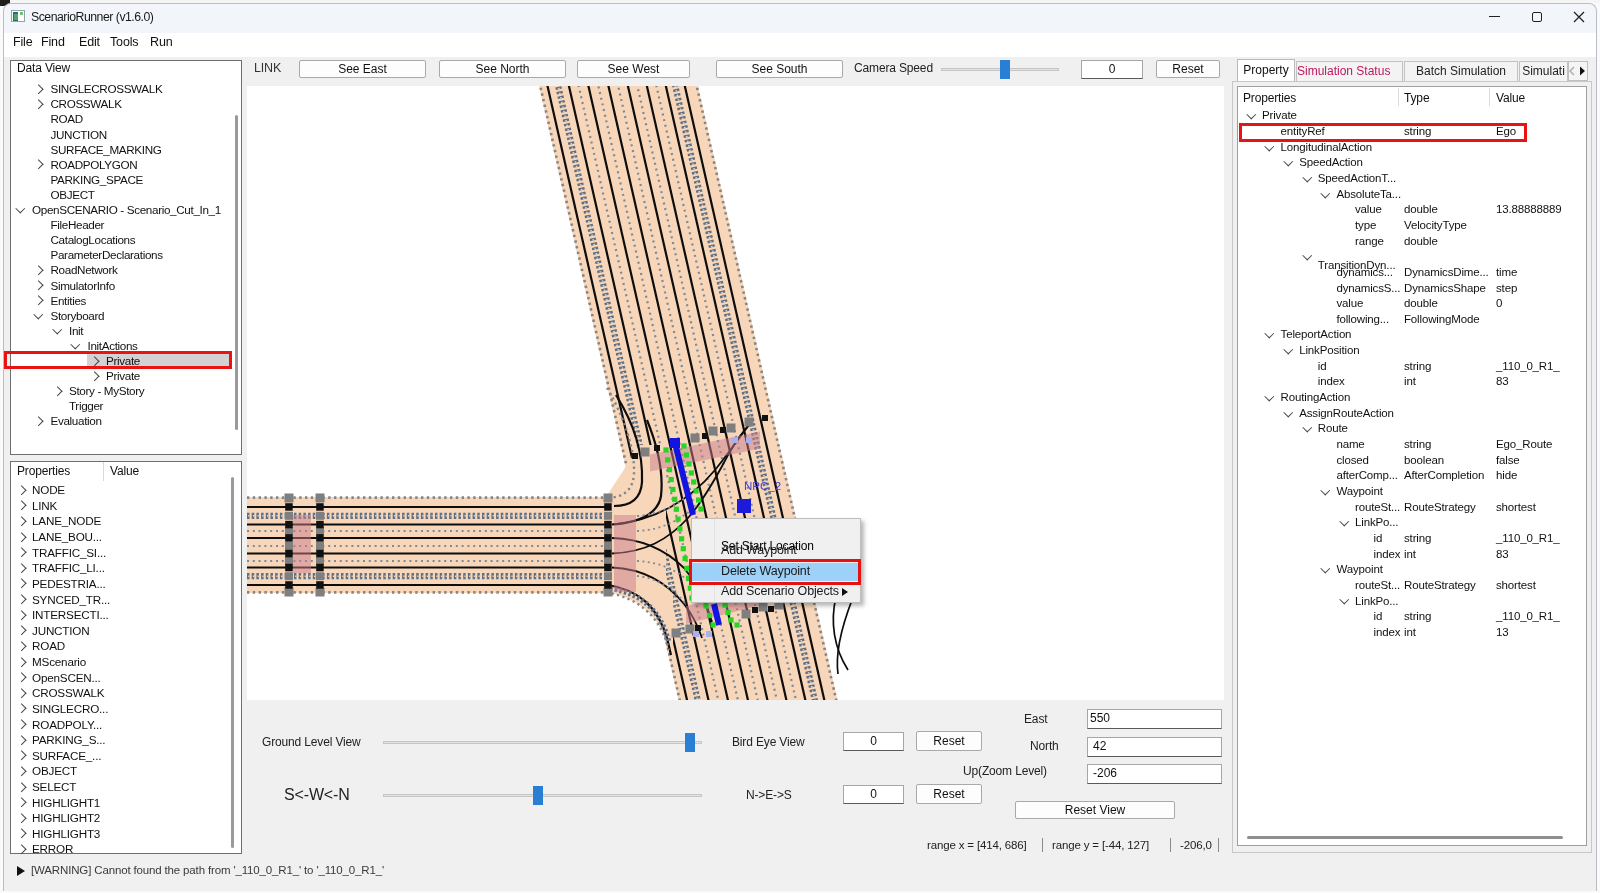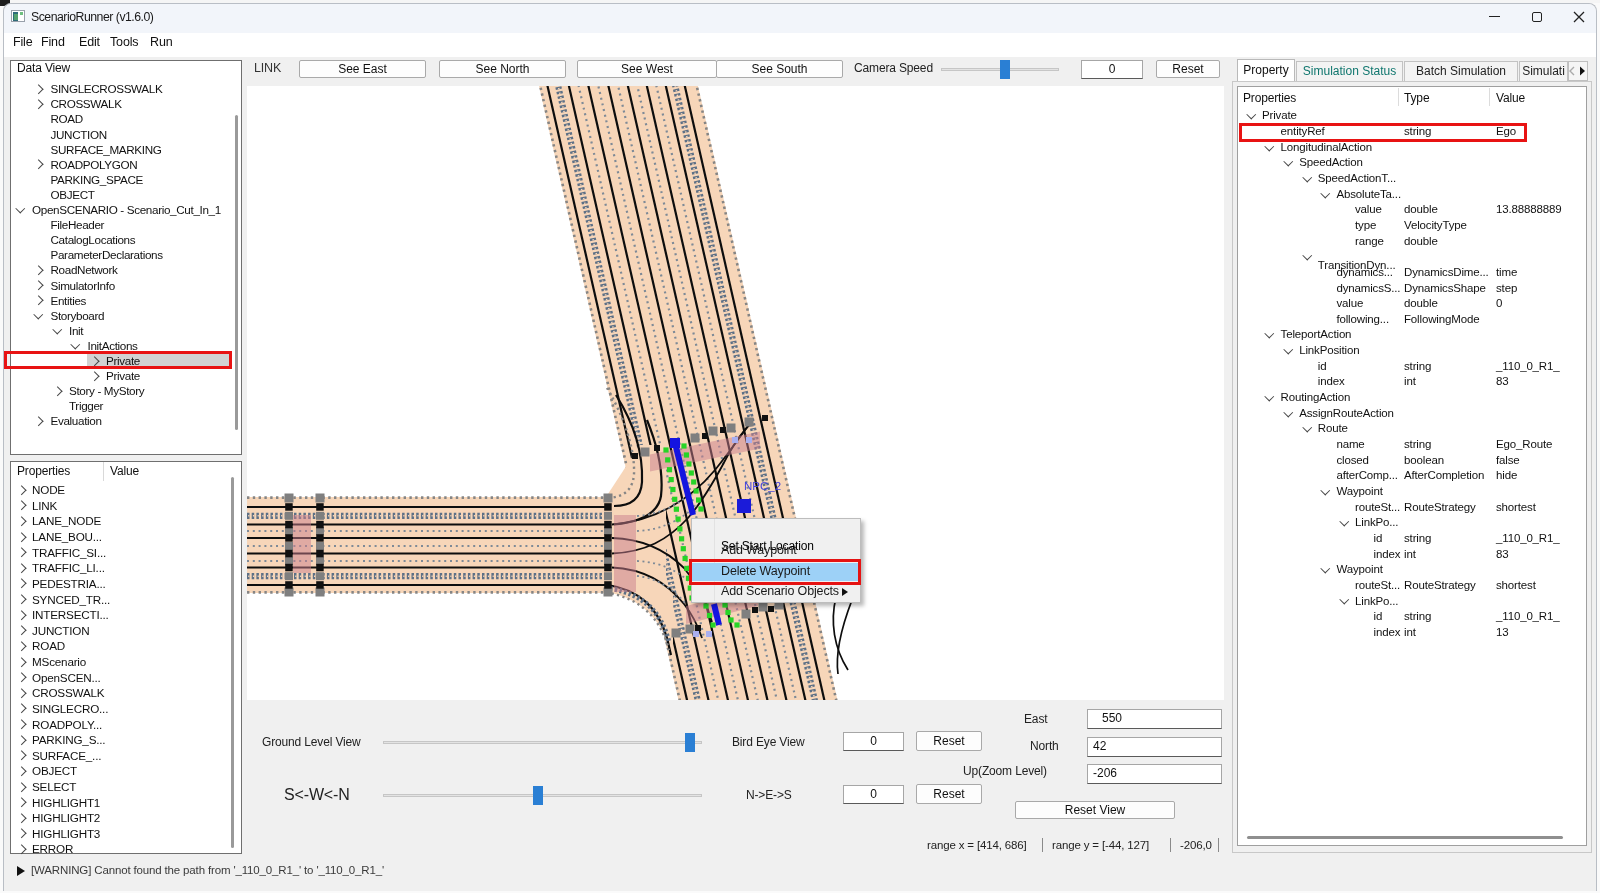--- a/index.html
+++ b/index.html
@@ -114,21 +114,21 @@
 <div style="position:absolute;left:17.75px;top:814.77px;width:6.5px;height:6.5px;border-right:1.5px solid #444;border-bottom:1.5px solid #444;transform:rotate(-45deg);"></div>
 <div style="position:absolute;left:32px;top:809.245px;font-size:11.7px;color:#111;font-weight:normal;white-space:nowrap;line-height:17.549999999999997px;letter-spacing:-0.2px;">HIGHLIGHT2</div>
 <div style="position:absolute;left:17.75px;top:830.39px;width:6.5px;height:6.5px;border-right:1.5px solid #444;border-bottom:1.5px solid #444;transform:rotate(-45deg);"></div>
 <div style="position:absolute;left:32px;top:824.865px;font-size:11.7px;color:#111;font-weight:normal;white-space:nowrap;line-height:17.549999999999997px;letter-spacing:-0.2px;">HIGHLIGHT3</div>
 <div style="position:absolute;left:17.75px;top:846.01px;width:6.5px;height:6.5px;border-right:1.5px solid #444;border-bottom:1.5px solid #444;transform:rotate(-45deg);"></div>
 <div style="position:absolute;left:32px;top:840.485px;font-size:11.7px;color:#111;font-weight:normal;white-space:nowrap;line-height:17.549999999999997px;letter-spacing:-0.2px;">ERROR</div>
 <div style="position:absolute;left:231px;top:477px;width:2.5px;height:371px;background:#9a9a9a;border-radius:2px;"></div>
 <div style="position:absolute;left:254px;top:58.625px;font-size:12.5px;color:#333;font-weight:normal;white-space:nowrap;line-height:18.75px;letter-spacing:-0.15px;">LINK</div>
 <div style="position:absolute;left:299px;top:59.5px;width:127px;height:18.5px;background:#fdfdfd;border:1px solid #a9a9a9;border-radius:2px;text-align:center;line-height:17.5px;font-size:12px;color:#111;">See East</div>
 <div style="position:absolute;left:439px;top:59.5px;width:127px;height:18.5px;background:#fdfdfd;border:1px solid #a9a9a9;border-radius:2px;text-align:center;line-height:17.5px;font-size:12px;color:#111;">See North</div>
-<div style="position:absolute;left:577px;top:59.5px;width:140px;height:18.5px;background:#fdfdfd;border:1px solid #a9a9a9;border-radius:2px;text-align:center;line-height:17.5px;font-size:12px;color:#111;">See West</div>
+<div style="position:absolute;left:577px;top:59.5px;width:113px;height:18.5px;background:#fdfdfd;border:1px solid #a9a9a9;border-radius:2px;text-align:center;line-height:17.5px;font-size:12px;color:#111;">See West</div>
 <div style="position:absolute;left:716px;top:59.5px;width:127px;height:18.5px;background:#fdfdfd;border:1px solid #a9a9a9;border-radius:2px;text-align:center;line-height:17.5px;font-size:12px;color:#111;">See South</div>
 <div style="position:absolute;left:854px;top:59.0px;font-size:12px;color:#222;font-weight:normal;white-space:nowrap;line-height:18.0px;letter-spacing:-0.15px;">Camera Speed</div>
 <div style="position:absolute;left:941px;top:68px;width:118px;height:3px;background:#e3e3e3;border:1px solid #c6c6c6;"></div>
 <div style="position:absolute;left:1000px;top:59.5px;width:10px;height:19px;background:#2a7fd4;"></div>
 <div style="position:absolute;left:1081px;top:60px;width:62px;height:18.5px;background:#fff;border:1px solid #a6a6a6;border-bottom:1px solid #5a5a5a;text-align:center;line-height:16px;font-size:12px;color:#111;">0</div>
 <div style="position:absolute;left:1156px;top:59.5px;width:64px;height:18.5px;background:#fdfdfd;border:1px solid #a9a9a9;border-radius:2px;text-align:center;line-height:17.5px;font-size:12px;color:#111;">Reset</div>
 <svg style="position:absolute;left:247px;top:86px;" width="977" height="614" viewBox="247 86 977 614">
 <rect x="247" y="86" width="977" height="614" fill="#ffffff"></rect>
 <g transform="rotate(-12.8 539 86)">
 <rect x="539" y="30" width="155" height="760" fill="#f7d6b9"></rect>
@@ -305,38 +305,38 @@
 <div style="position:absolute;left:732px;top:733.0px;font-size:12px;color:#222;font-weight:normal;white-space:nowrap;line-height:18.0px;letter-spacing:-0.15px;">Bird Eye View</div>
 <div style="position:absolute;left:843px;top:732px;width:61px;height:19px;background:#fff;border:1px solid #a6a6a6;border-bottom:1px solid #5a5a5a;text-align:center;line-height:16px;font-size:12px;color:#111;">0</div>
 <div style="position:absolute;left:916px;top:731px;width:66px;height:20px;background:#fdfdfd;border:1px solid #a9a9a9;border-radius:2px;text-align:center;line-height:19px;font-size:12px;color:#111;">Reset</div>
 <div style="position:absolute;left:284px;top:786.0px;font-size:16px;color:#222;font-weight:normal;white-space:nowrap;line-height:18.0px;letter-spacing:-0.15px;">S&lt;-W&lt;-N</div>
 <div style="position:absolute;left:383px;top:794px;width:319px;height:3px;background:#e3e3e3;border:1px solid #c6c6c6;"></div>
 <div style="position:absolute;left:533px;top:785.5px;width:10px;height:19.5px;background:#2a7fd4;"></div>
 <div style="position:absolute;left:746px;top:786.0px;font-size:12px;color:#222;font-weight:normal;white-space:nowrap;line-height:18.0px;letter-spacing:-0.15px;">N-&gt;E-&gt;S</div>
 <div style="position:absolute;left:843px;top:785px;width:61px;height:19px;background:#fff;border:1px solid #a6a6a6;border-bottom:1px solid #5a5a5a;text-align:center;line-height:16px;font-size:12px;color:#111;">0</div>
 <div style="position:absolute;left:916px;top:784px;width:66px;height:20px;background:#fdfdfd;border:1px solid #a9a9a9;border-radius:2px;text-align:center;line-height:19px;font-size:12px;color:#111;">Reset</div>
 <div style="position:absolute;left:1024px;top:710.0px;font-size:12px;color:#222;font-weight:normal;white-space:nowrap;line-height:18.0px;letter-spacing:-0.15px;">East</div>
-<div style="position:absolute;left:1087px;top:709px;width:135px;height:20px;background:#fff;border:1px solid #a6a6a6;border-bottom:1px solid #5a5a5a;font-size:12px;color:#111;line-height:17px;padding-left:14px;">550</div>
+<div style="position:absolute;left:1087px;top:709px;width:135px;height:20px;background:#fff;border:1px solid #a6a6a6;border-bottom:1px solid #5a5a5a;font-size:12px;color:#111;line-height:17px;padding-left:2px;">550</div>
 <div style="position:absolute;left:1030px;top:737.0px;font-size:12px;color:#222;font-weight:normal;white-space:nowrap;line-height:18.0px;letter-spacing:-0.15px;">North</div>
 <div style="position:absolute;left:1087px;top:737px;width:135px;height:20px;background:#fff;border:1px solid #a6a6a6;border-bottom:1px solid #5a5a5a;font-size:12px;color:#111;line-height:17px;padding-left:5px;">42</div>
 <div style="position:absolute;left:963px;top:762.0px;font-size:12px;color:#222;font-weight:normal;white-space:nowrap;line-height:18.0px;letter-spacing:-0.15px;">Up(Zoom Level)</div>
 <div style="position:absolute;left:1087px;top:764px;width:135px;height:20px;background:#fff;border:1px solid #a6a6a6;border-bottom:1px solid #5a5a5a;font-size:12px;color:#111;line-height:17px;padding-left:5px;">-206</div>
 <div style="position:absolute;left:1015px;top:801px;width:160px;height:18px;background:#fdfdfd;border:1px solid #a9a9a9;border-radius:2px;text-align:center;line-height:17px;font-size:12px;color:#111;">Reset View</div>
 <div style="position:absolute;left:927px;top:836.875px;font-size:11.5px;color:#222;font-weight:normal;white-space:nowrap;line-height:17.25px;letter-spacing:-0.15px;">range x = [414, 686]</div>
 <div style="position:absolute;left:1042px;top:838px;width:1px;height:14px;background:#8a8a8a;"></div>
 <div style="position:absolute;left:1052px;top:836.875px;font-size:11.5px;color:#222;font-weight:normal;white-space:nowrap;line-height:17.25px;letter-spacing:-0.15px;">range y = [-44, 127]</div>
 <div style="position:absolute;left:1170px;top:838px;width:1px;height:14px;background:#8a8a8a;"></div>
 <div style="position:absolute;left:1180px;top:836.875px;font-size:11.5px;color:#222;font-weight:normal;white-space:nowrap;line-height:17.25px;letter-spacing:-0.15px;">-206,0</div>
 <div style="position:absolute;left:1218px;top:838px;width:1px;height:14px;background:#8a8a8a;"></div>
 <svg style="position:absolute;left:16px;top:865px;" width="10" height="12">
     <path d="M1,1 L9,6 L1,11 Z" fill="#111"></path>
   </svg>
 <div style="position:absolute;left:31px;top:862.375px;font-size:11.5px;color:#3a3a3a;font-weight:normal;white-space:nowrap;line-height:17.25px;letter-spacing:-0.15px;">[WARNING] Cannot found the path from '_110_0_R1_' to '_110_0_R1_'</div>
 <div style="position:absolute;left:1237px;top:59px;width:58px;height:22px;background:#fff;border:1px solid #b9b9b9;border-bottom:none;text-align:center;font-size:12px;color:#111;line-height:21px;">Property</div>
-<div style="position:absolute;left:1296px;top:61px;width:107px;height:20px;background:#f3f3f3;border:1px solid #c2c2c2;border-bottom:none;text-align:center;font-size:12px;color:#0f766e;line-height:19px;">Simulation Status</div>
+<div style="position:absolute;left:1296px;top:61px;width:107px;height:20px;background:#f3f3f3;border:1px solid #c2c2c2;border-bottom:none;font-size:12px;color:#be185d;line-height:19px;">Simulation Status</div>
 <div style="position:absolute;left:1404px;top:61px;width:114px;height:20px;background:#f3f3f3;border:1px solid #c2c2c2;border-bottom:none;text-align:center;font-size:12px;color:#222;line-height:19px;">Batch Simulation</div>
 <div style="position:absolute;left:1519px;top:61px;width:49px;height:20px;background:#f3f3f3;border:1px solid #c2c2c2;border-bottom:none;text-align:center;font-size:12px;color:#222;line-height:19px;">Simulati</div>
 <div style="position:absolute;left:1568px;top:61px;width:20px;height:20px;background:#f5f5f5;border:1px solid #bfbfbf;"></div>
 <svg style="position:absolute;left:1569px;top:66px;" width="18" height="10">
     <path d="M5,1 L1,5 L5,9" stroke="#aaa" stroke-width="1.4" fill="none"></path>
     <path d="M11,0.5 L16,5 L11,9.5 Z" fill="#111"></path>
   </svg>
 <div style="position:absolute;left:1232px;top:81px;width:360px;height:772px;background:#f0f0f0;border:1px solid #c8c8c8;"></div>
 <div style="position:absolute;left:1237px;top:86px;width:350px;height:760px;background:#fff;border:1px solid #9f9f9f;"></div>
 <div style="position:absolute;left:1243px;top:89.0px;font-size:12px;color:#111;font-weight:normal;white-space:nowrap;line-height:18.0px;letter-spacing:-0.15px;">Properties</div>

